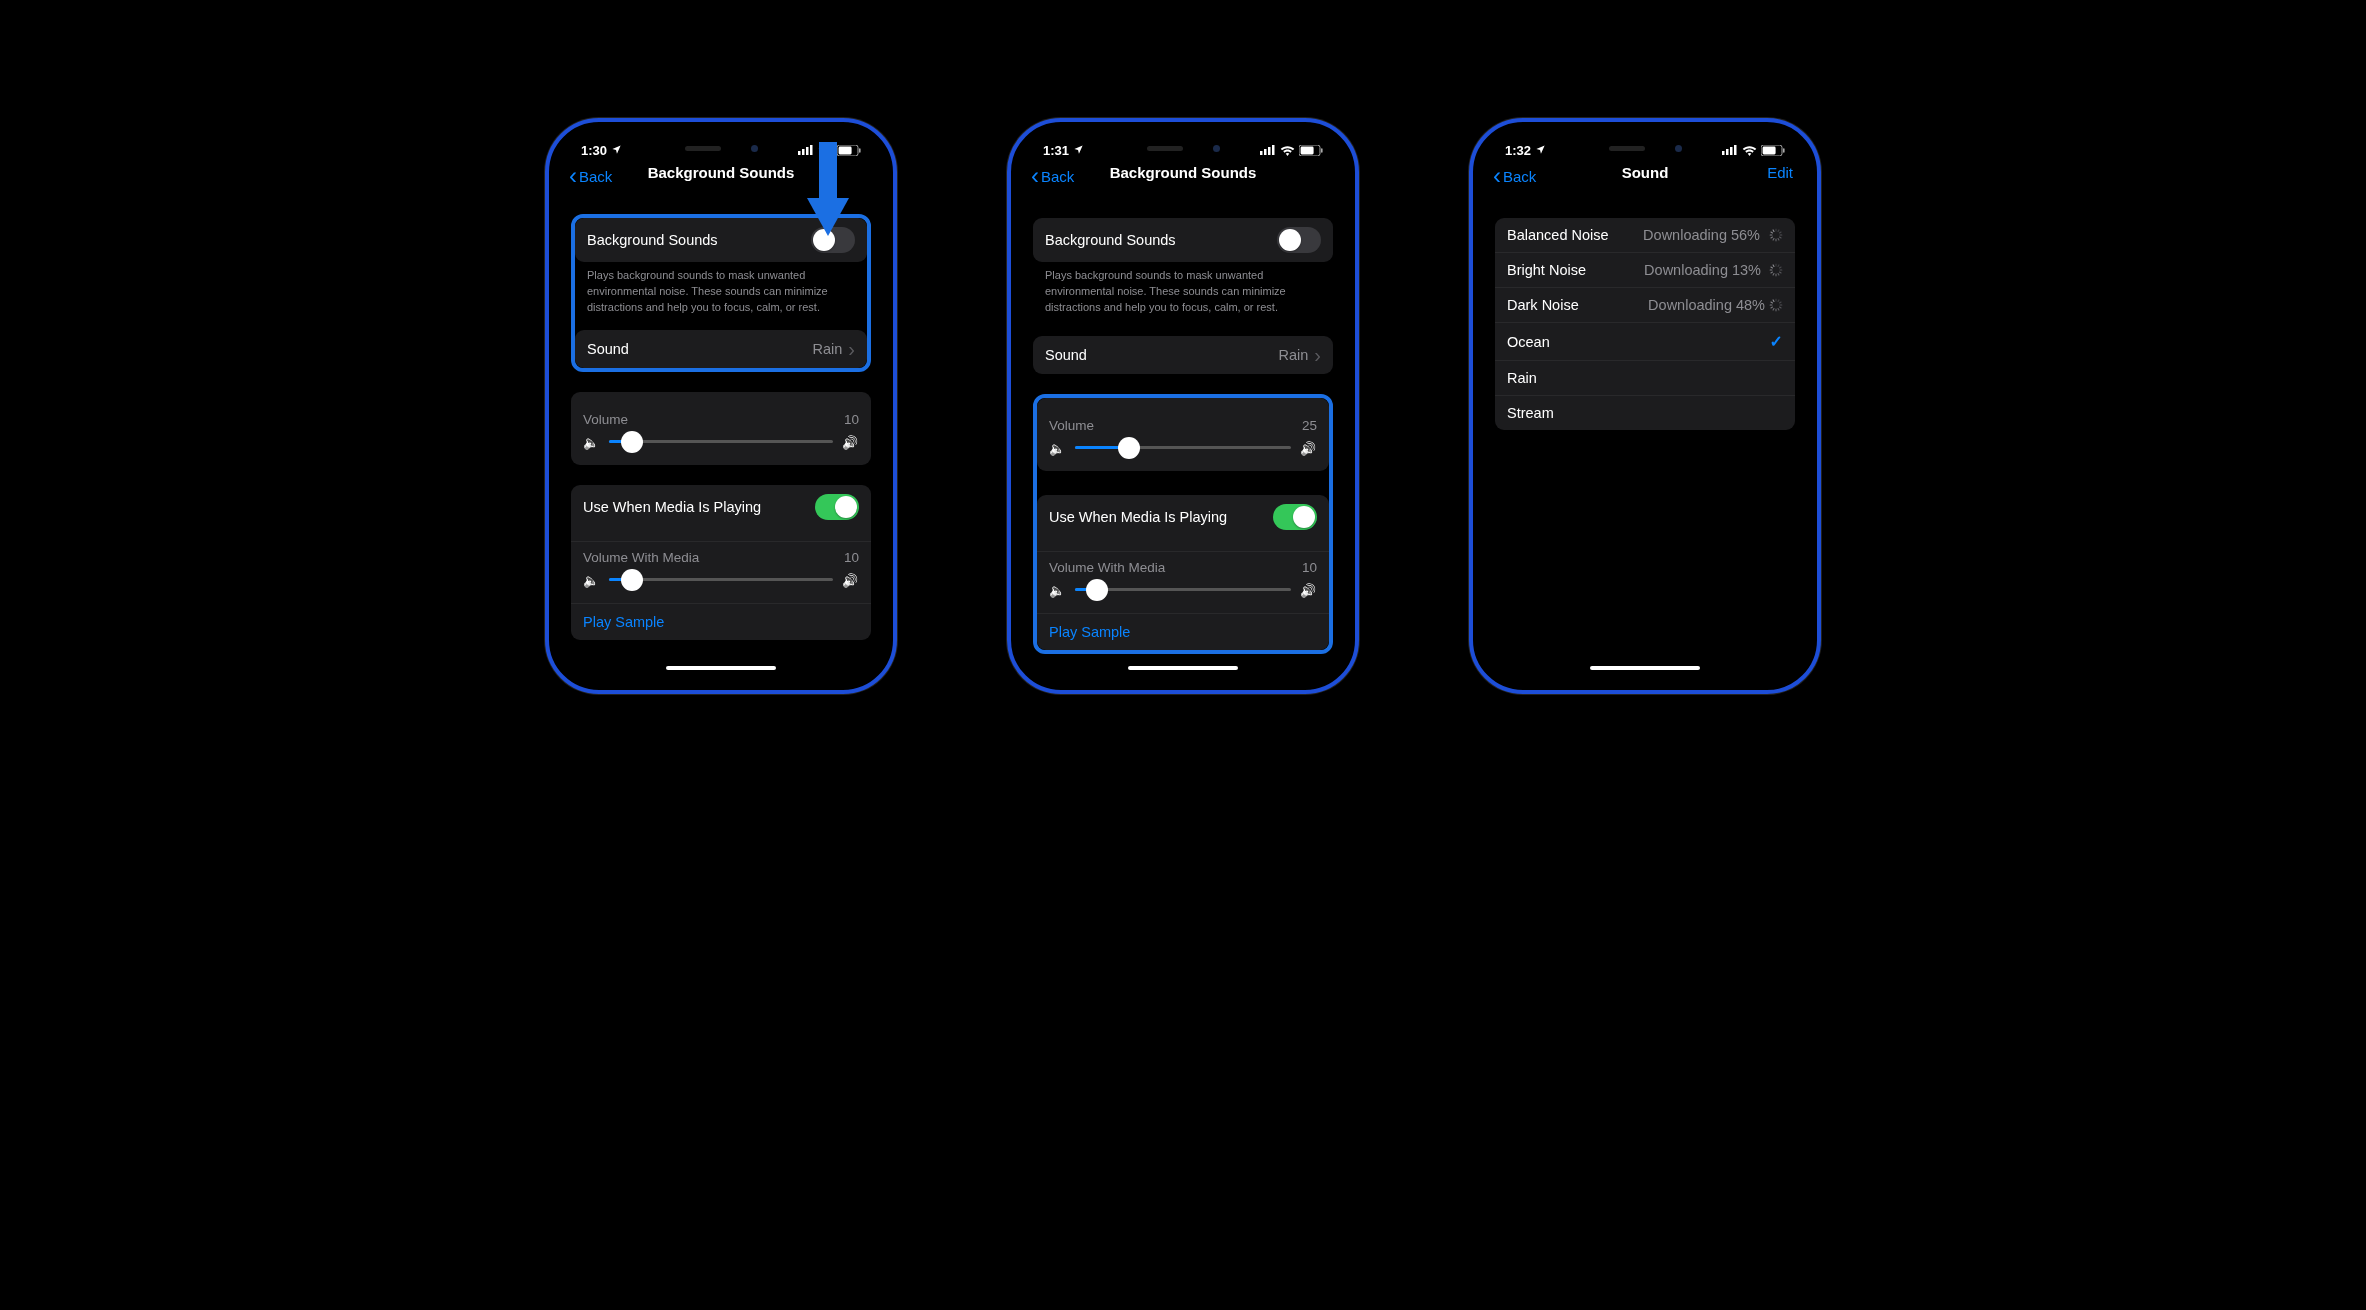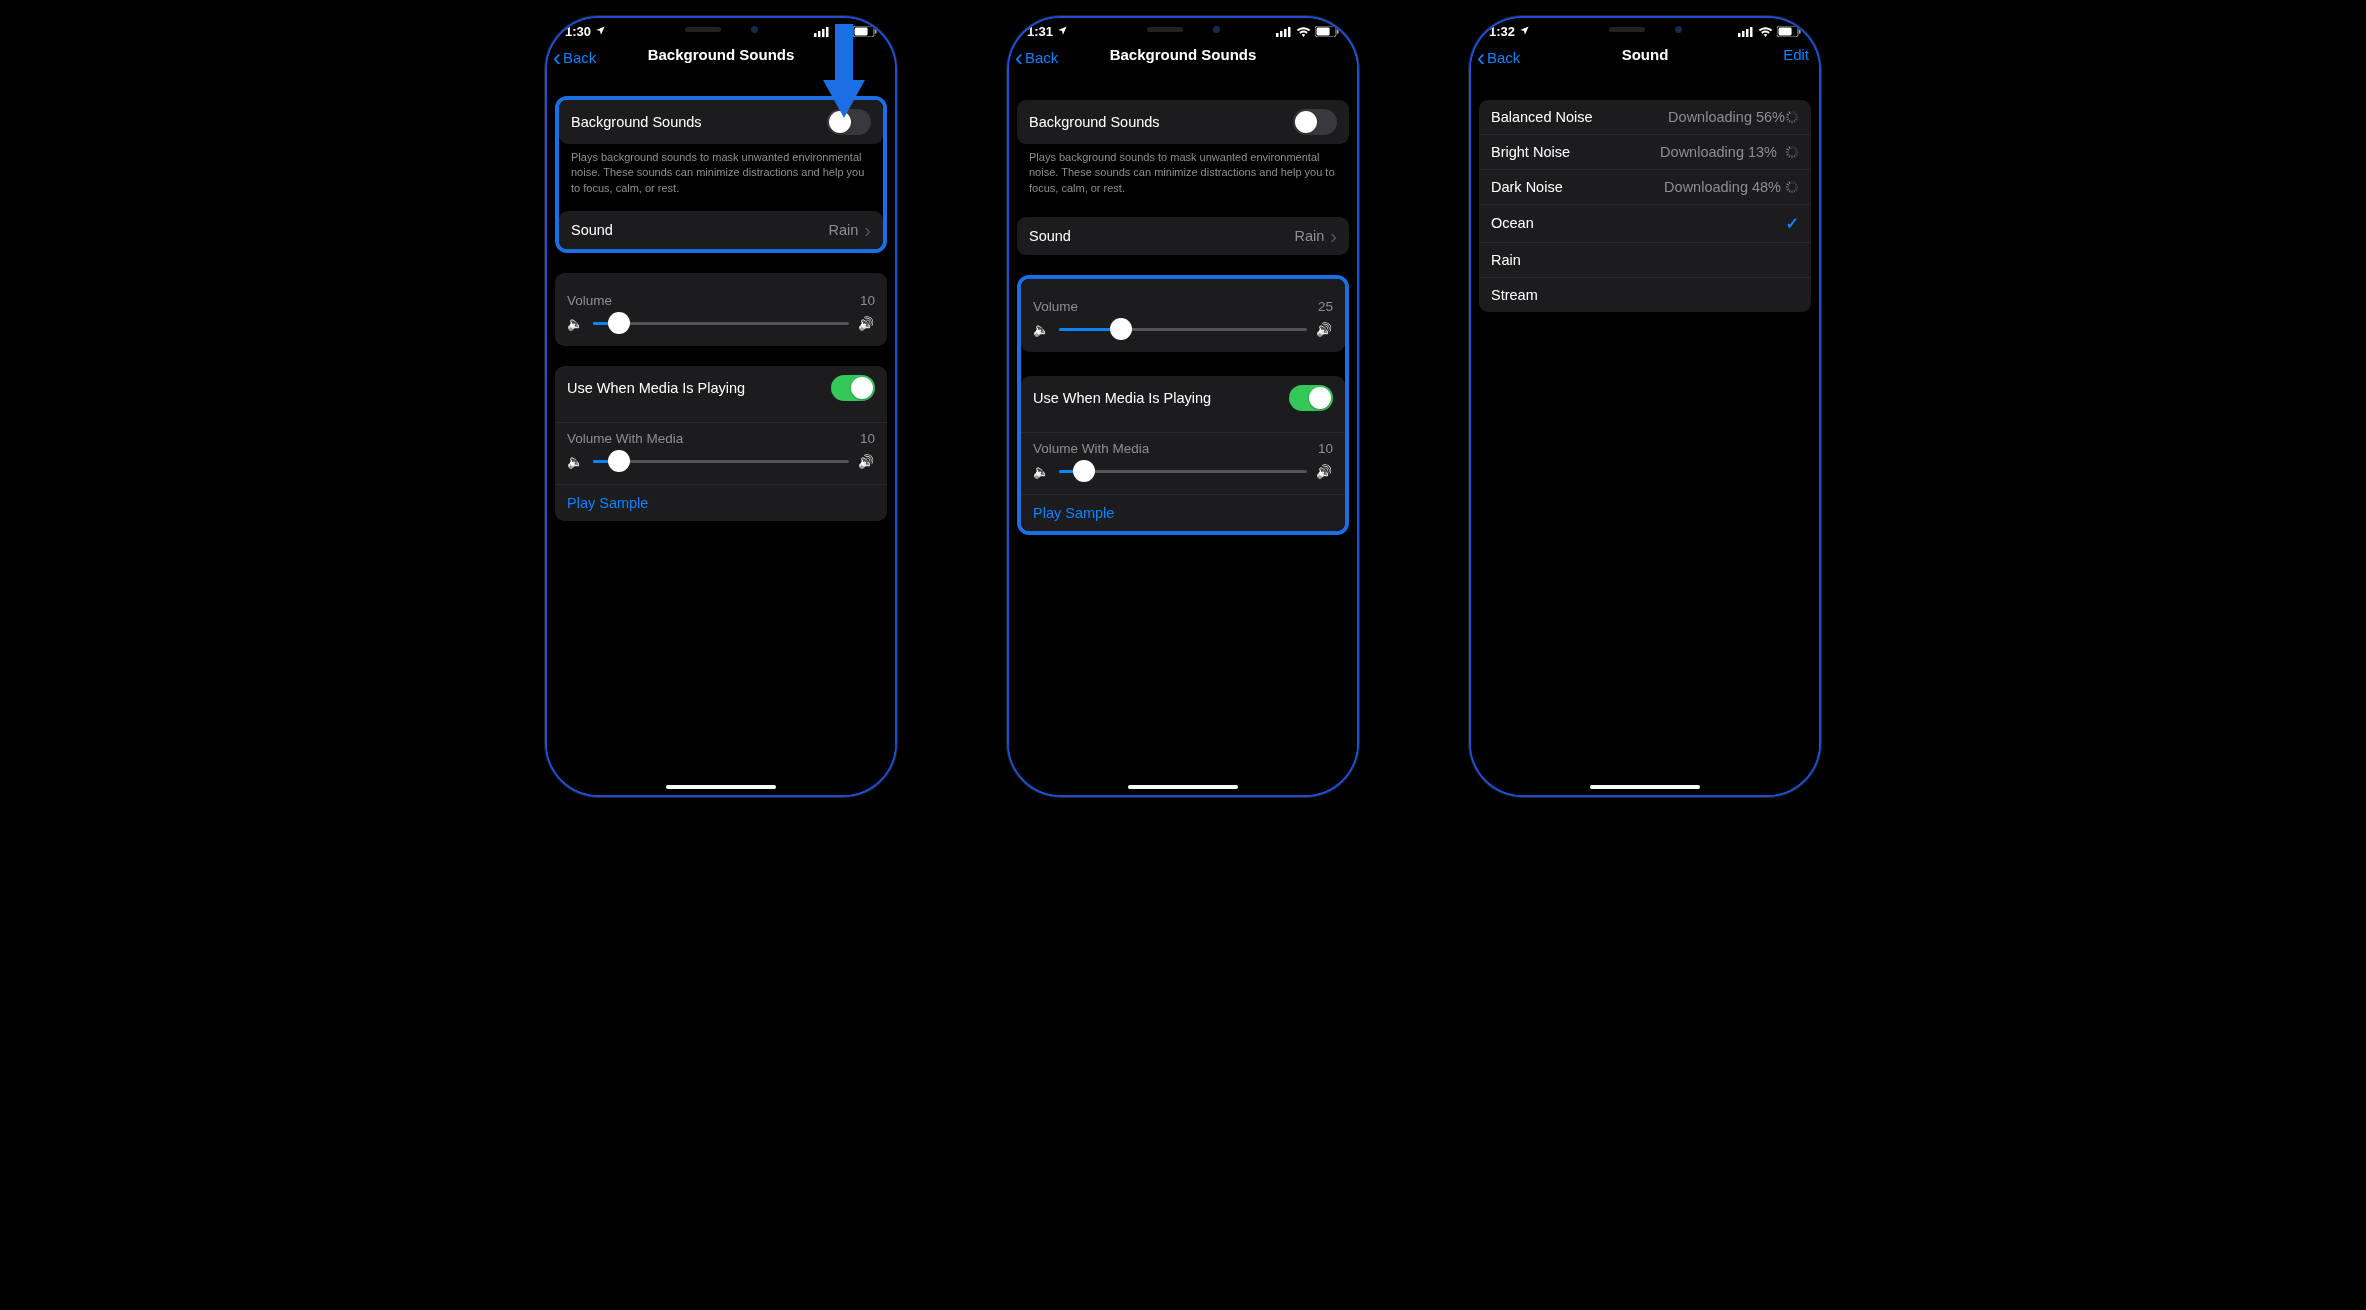--- a/index.html
+++ b/index.html
@@ -21,27 +21,28 @@
     display: flex;
     justify-content: center;
     align-items: center;
     gap: 110px;
     height: 812px;
     font-family: -apple-system, "SF Pro Text", "Helvetica Neue", Arial, sans-serif;
     padding: 30px 0;
   }
   .phone {
     width: 352px;
-    height: 781px;
+    height: 576px;
     background: #000;
     border-radius: 54px;
-    border: 2px solid #1d4ed8;
+    border: 4px solid #1d4ed8;
     box-shadow: inset 0 0 0 10px #000, 0 0 0 1px #222;
     position: relative;
     overflow: hidden;
+    padding: 14px;
   }
   .screen {
     width: 100%;
     height: 100%;
     background: #000;
     border-radius: 40px;
     overflow: hidden;
     position: relative;
   }
   .status {
@@ -426,21 +427,21 @@
         <span>Back</span>
       </div>
       <div class="nav-title">Sound</div>
       <div class="nav-edit">Edit</div>
     </div>
 
     <div class="content">
       <div class="group" id="sound-list" style="margin-top:18px;">
           <div class="sound-row">
             <span>Balanced Noise</span>
-            <span style="display: flex; align-items: center; gap: 0;">
+            <span style="display: flex; align-items: center; gap: 9px;">
               <span class="dl-text">Downloading 56%</span>
               <span class="spin">
                 <svg viewBox="0 0 24 24" width="14" height="14">
                   <g fill="#8e8e93">
                     <rect x="11" y="1" width="2" height="5" rx="1" transform="rotate(0 12 12)" opacity="0.25"></rect>
                     <rect x="11" y="1" width="2" height="5" rx="1" transform="rotate(30 12 12)" opacity="0.3181818181818182"></rect>
                     <rect x="11" y="1" width="2" height="5" rx="1" transform="rotate(60 12 12)" opacity="0.38636363636363635"></rect>
                     <rect x="11" y="1" width="2" height="5" rx="1" transform="rotate(90 12 12)" opacity="0.4545454545454546"></rect>
                     <rect x="11" y="1" width="2" height="5" rx="1" transform="rotate(120 12 12)" opacity="0.5227272727272727"></rect>
                     <rect x="11" y="1" width="2" height="5" rx="1" transform="rotate(150 12 12)" opacity="0.5909090909090908"></rect>

